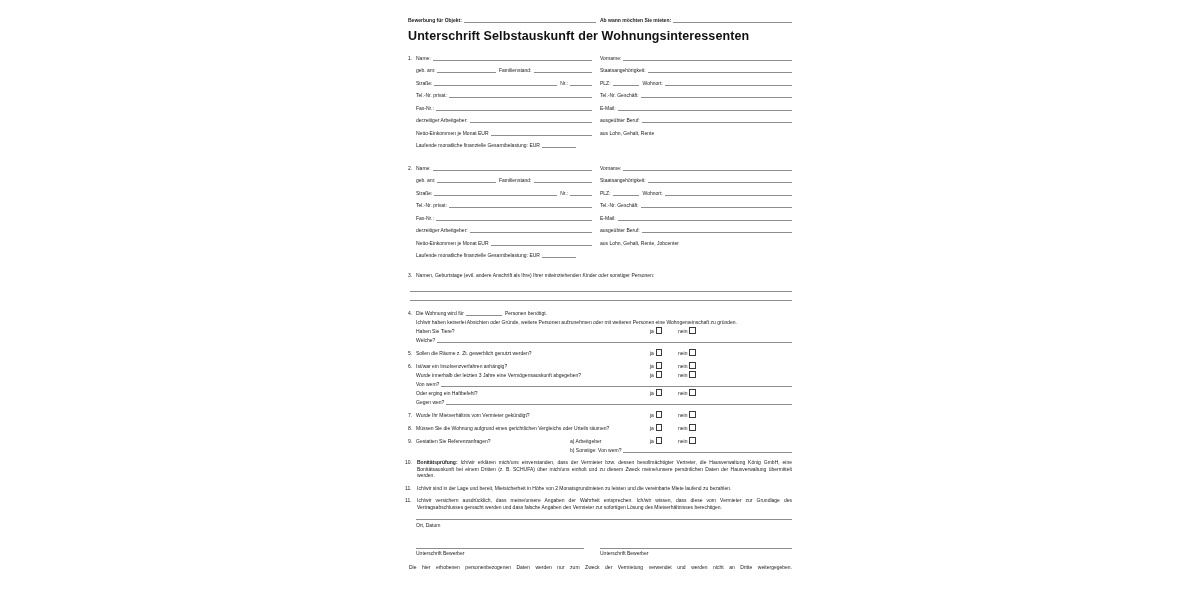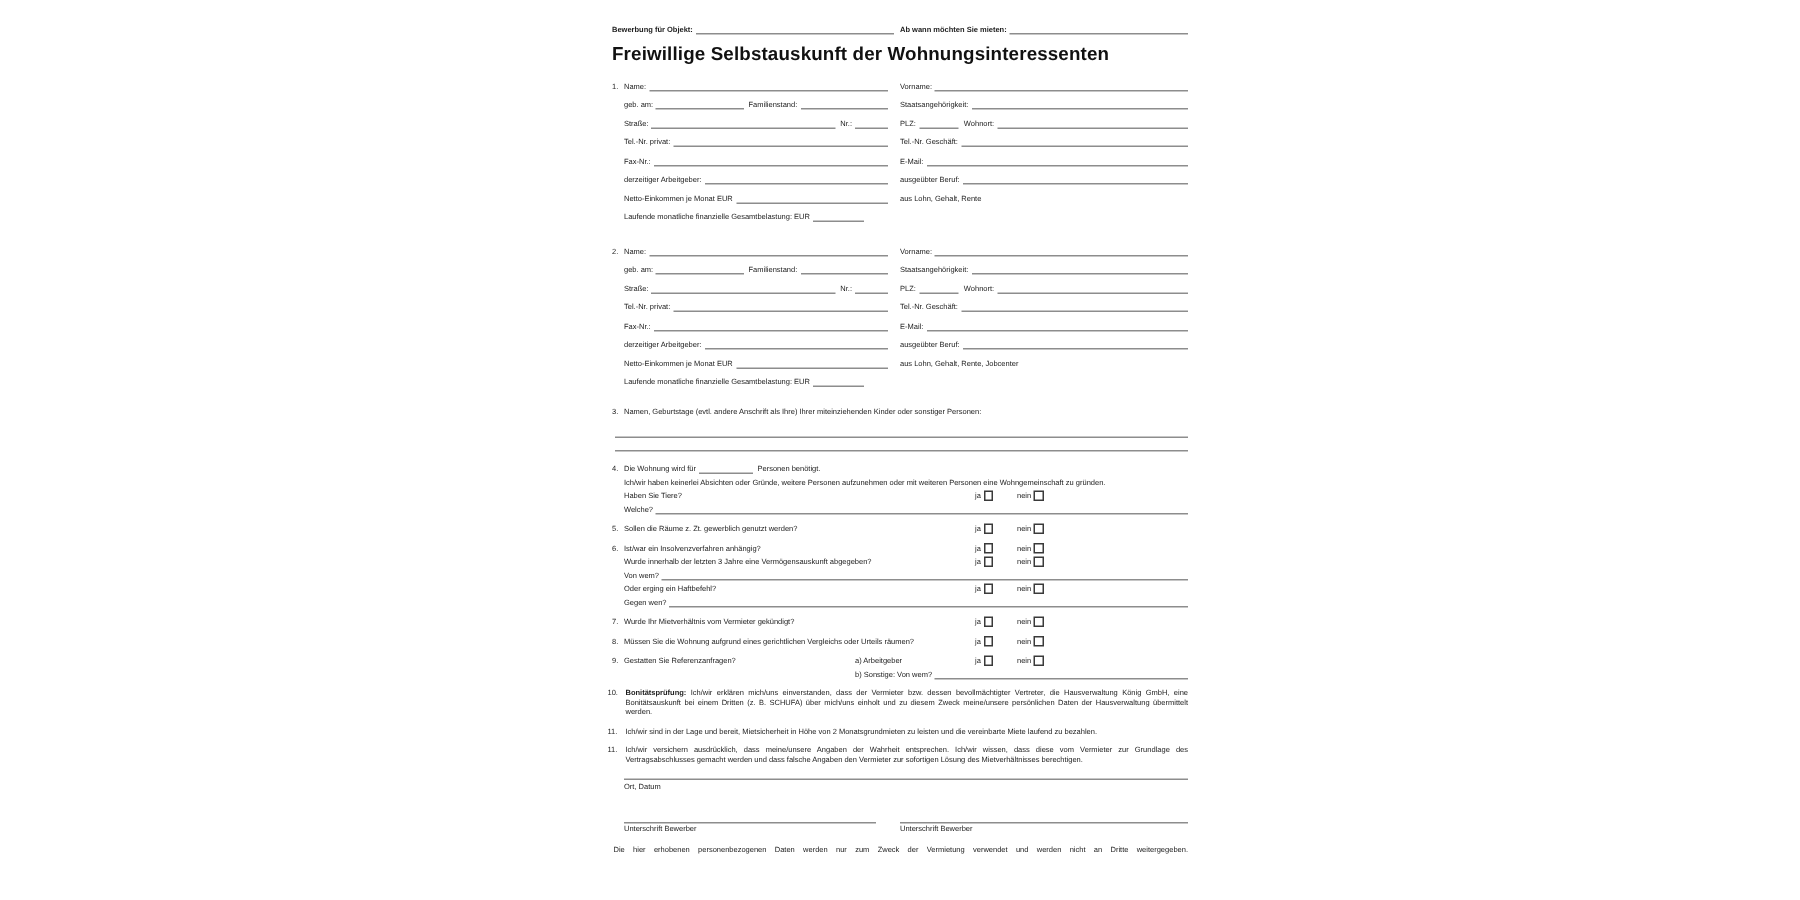--- a/index.html
+++ b/index.html
@@ -56,21 +56,21 @@
     <div class="hdr-l">
       <span class="lb b">Bewerbung für Objekt:</span>
       <span class="ln"></span>
     </div>
     <div class="hdr-r">
       <span class="lb b">Ab wann möchten Sie mieten:</span>
       <span class="ln"></span>
     </div>
   </div>
 
-  <div class="title">Freiwillige Selbstauskunft der Wohnungsinteressenten</div>
+  <div class="title">Unterschrift Selbstauskunft der Wohnungsinteressenten</div>
 
   <div class="pblock">
     <div class="row">
       <span class="num">1.</span>
       <div class="cl">
         <span class="lb">Name:</span>
         <span class="ln"></span>
       </div>
       <div class="cr">
         <span class="lb">Vorname:</span>

